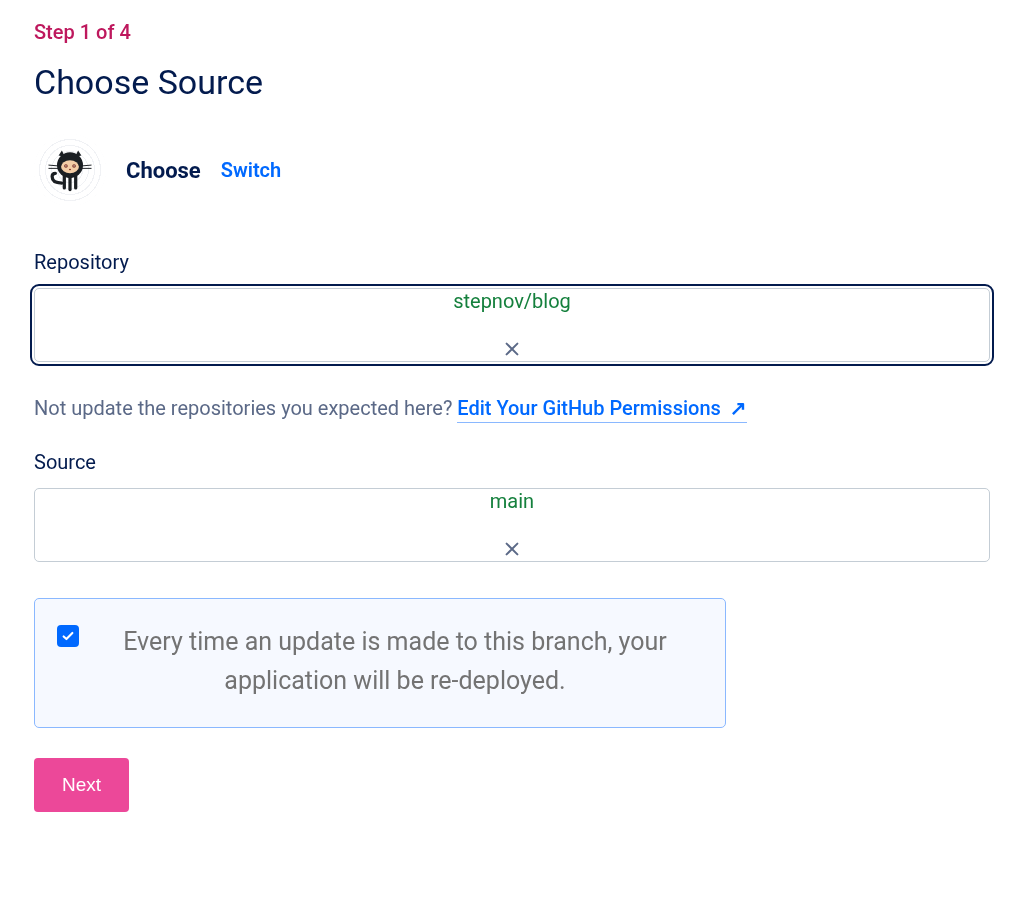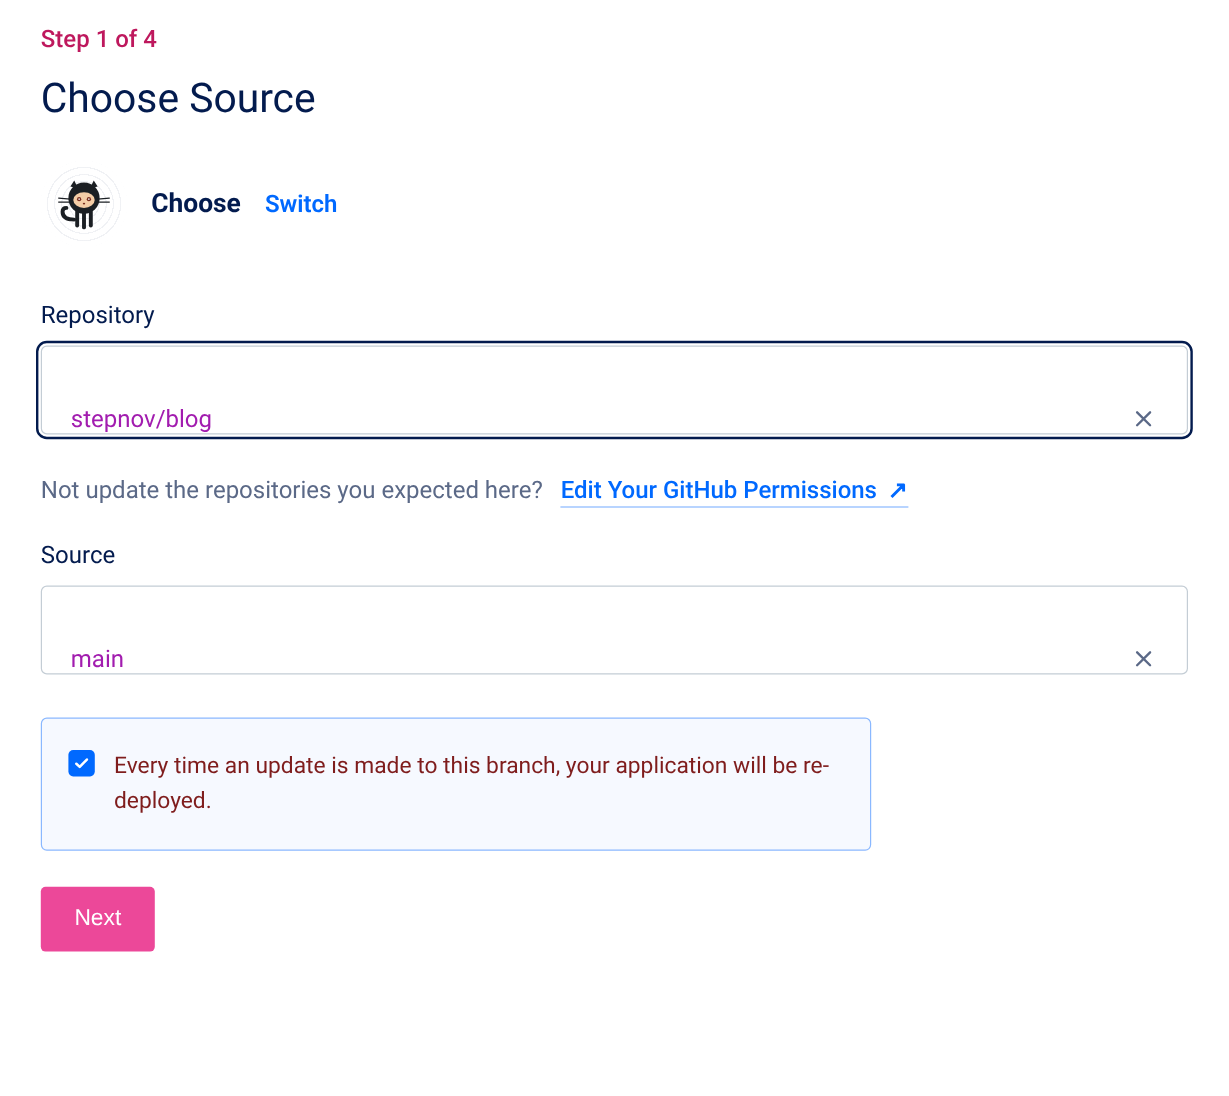--- a/index.html
+++ b/index.html
@@ -73,27 +73,28 @@
       color: #031b4e;
       margin-bottom: 14px;
       margin-top: 8px;
     }
     .select-box {
       width: 100%;
       height: 74px;
       border: 1px solid #c4cdd5;
       border-radius: 5px;
       display: flex;
-      align-items: flex-end;
+      align-items: center;
       justify-content: space-between;
       padding: 0 24px;
       font-size: 20px;
-      color: #a21caf;
+      color: #15803d;
       background: #fff;
       cursor: pointer;
+      flex-direction: column;
     }
     .select-box.focused {
       outline: 2px solid #031b4e;
       outline-offset: 2px;
     }
     .clear-x {
       font-size: 22px;
       color: #5b6987;
       line-height: 1;
       display: inline-flex;
@@ -108,21 +109,20 @@
       margin-bottom: 30px;
       font-size: 20px;
       color: #5b6987;
     }
     .edit-perm-link {
       color: #0069ff;
       border-bottom: 1px solid #8ab8ff;
       padding-bottom: 2px;
       cursor: pointer;
       font-weight: 500;
-      margin-left: 10px;
     }
     .ext-arrow {
       color: #0069ff;
       font-weight: 700;
       margin-left: 4px;
     }
     .autodeploy-card {
       width: 692px;
       border: 1px solid #8ab8ff;
       background: #f6f9ff;
@@ -146,24 +146,25 @@
       cursor: pointer;
     }
     .checkbox svg { width: 14px; height: 14px; }
     .autodeploy-title {
       color: #0069ff;
       font-size: 20px;
       font-weight: 600;
       margin-bottom: 6px;
     }
     .autodeploy-desc {
-      color: #7f1d1d;
-      font-size: 19px;
+      color: #737373;
+      font-size: 25px;
       line-height: 1.55;
       max-width: 600px;
+      text-align: center;
     }
     .next-btn {
       margin-top: 30px;
       background: #ec4899;
       color: #fff;
       font-size: 19px;
       font-weight: 400;
       border: none;
       border-radius: 4px;
       padding: 16px 28px;

